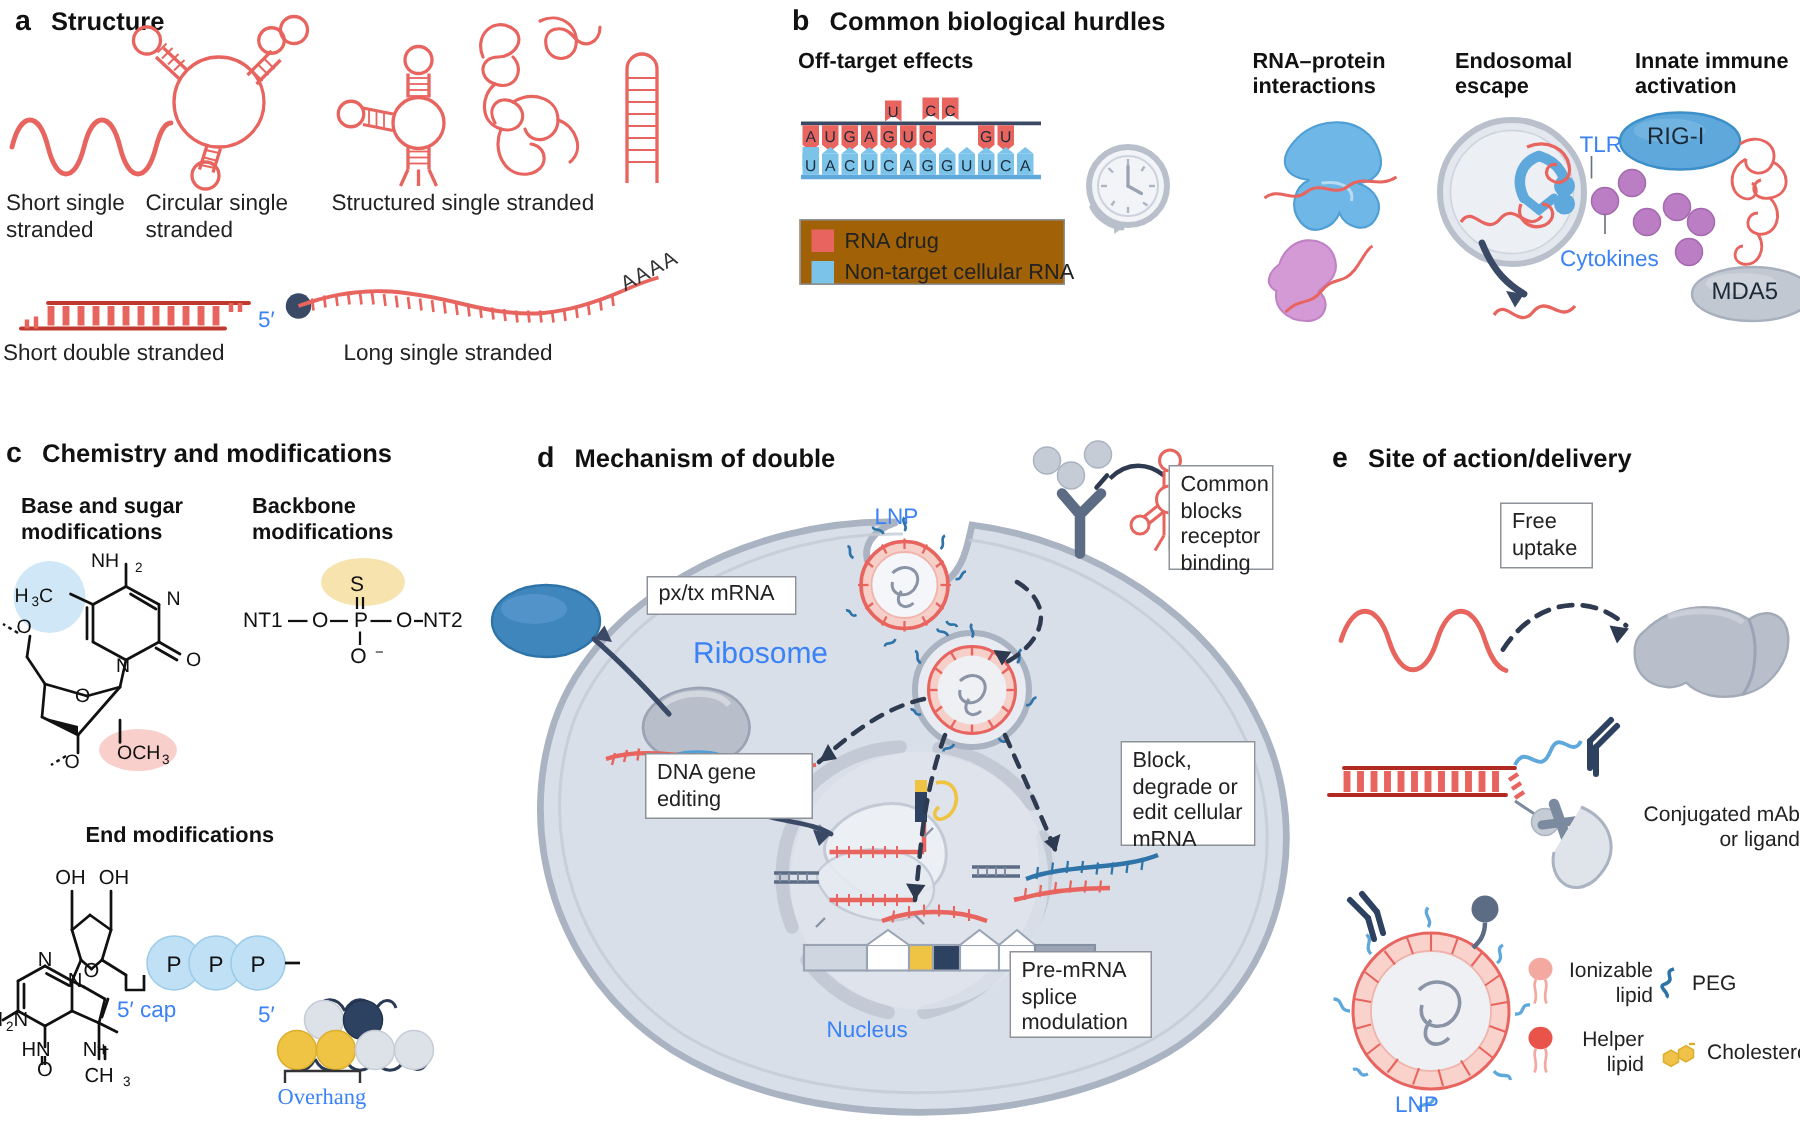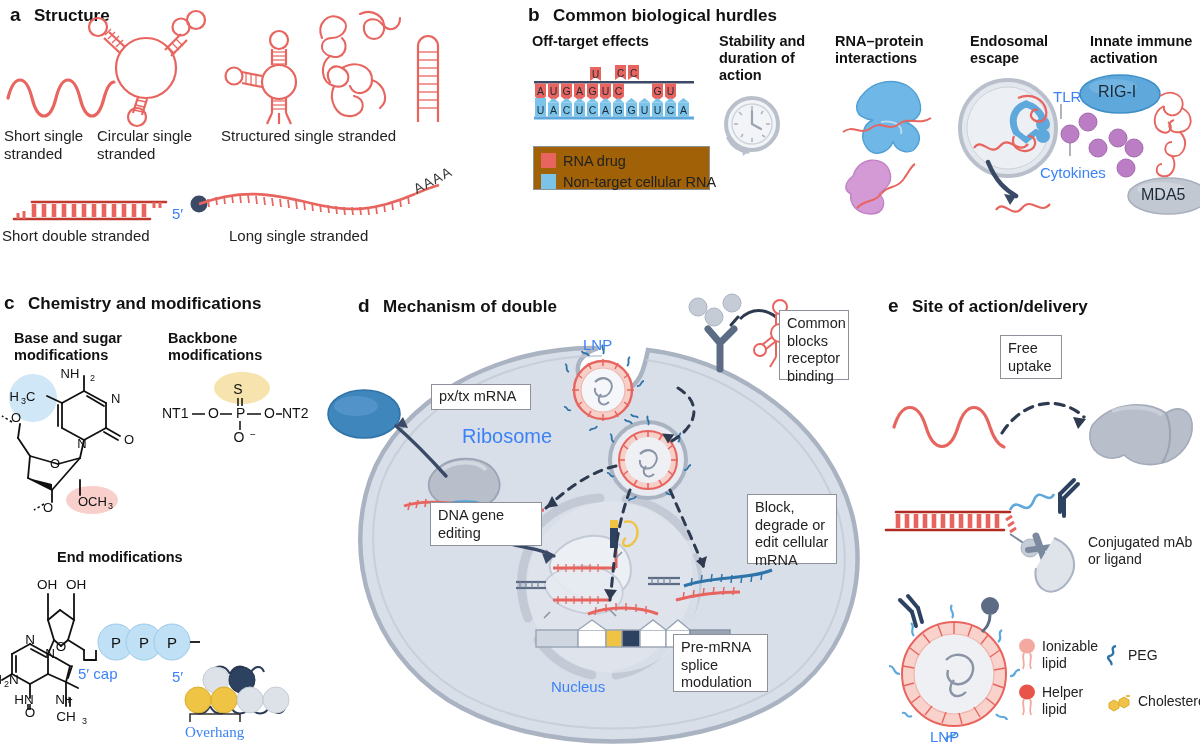--- a/index.html
+++ b/index.html
@@ -4,21 +4,21 @@
 <style>
   html,body{margin:0;padding:0;background:#ffffff;}
   body{width:1200px;height:750px;position:relative;overflow:hidden;
        font-family:"Liberation Sans","DejaVu Sans",sans-serif;color:#1a1a1a;}
   .fig{position:absolute;left:0;top:0;width:1200px;height:750px;}
   .abs{position:absolute;}
   .panel-letter{font-weight:bold;font-size:19px;color:#111;letter-spacing:0;}
   .panel-title{font-weight:bold;font-size:17px;color:#111;text-align:center;}
   .sub-title{font-weight:bold;font-size:14.5px;color:#111;line-height:1.18;}
   .cap{font-size:15px;color:#222;line-height:1.2;font-weight:400;}
-  .cap-sm{font-size:14px;color:#222;line-height:1.2;}
+  .cap-sm{font-size:14px;color:#222;line-height:1.2;text-align:right;}
   .chem{font-size:14px;color:#3b82f6;}
   .callout{border:1px solid #8d9199;background:#ffffff;font-size:14.5px;
            color:#222;line-height:1.22;padding:4px 7px;box-sizing:border-box;}
   .legendbox{border:1px solid #8d9199;background:#a16207;box-sizing:border-box;}
   .legend-row{display:flex;align-items:center;gap:7px;height:21px;}
   .sw{width:15px;height:15px;flex:0 0 15px;}
   .legend-lab{font-size:14.5px;color:#222;white-space:nowrap;}
   svg{display:block;overflow:visible;}
 </style>
 </head>
@@ -199,21 +199,20 @@
   </svg>
   <div class="abs" style="left:412px;top:172px;font-size:14px;color:#333;transform:rotate(-28deg);letter-spacing:1px;">AAAA</div>
   <div class="abs cap" style="left:229px;top:227px;white-space:nowrap;">Long single stranded</div>
 
   <div class="abs" style="left:528px;top:4px;">
     <span class="panel-letter">b</span>
     <span class="panel-title" style="margin-left:9px;">Common biological hurdles</span>
   </div>
 
   <div class="abs sub-title" style="left:532px;top:33px;width:165px;">Off-target effects</div>
-  <div class="abs sub-title" style="left:719px;top:33px;width:105px;">Stability and duration of action</div>
   <div class="abs sub-title" style="left:835px;top:33px;width:120px;">RNA–protein interactions</div>
   <div class="abs sub-title" style="left:970px;top:33px;width:95px;">Endosomal escape</div>
   <div class="abs sub-title" style="left:1090px;top:33px;width:110px;">Innate immune activation</div>
 
   <svg class="abs" style="left:530px;top:58px;" width="175" height="78" viewBox="0 0 350 156">
 
     <g fill="#e8645f">
       <path d="M120,18 h22 v28 l-11,-8 l-11,8 z"></path>
       <path d="M170,14 h22 v30 l-11,-8 l-11,8 z"></path>
       <path d="M196,14 h22 v30 l-11,-8 l-11,8 z"></path>

